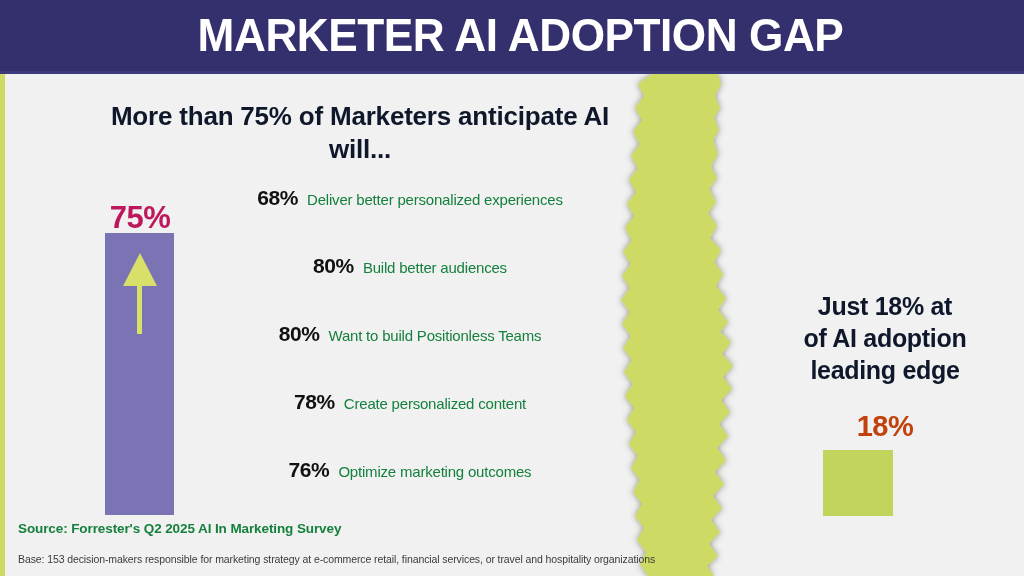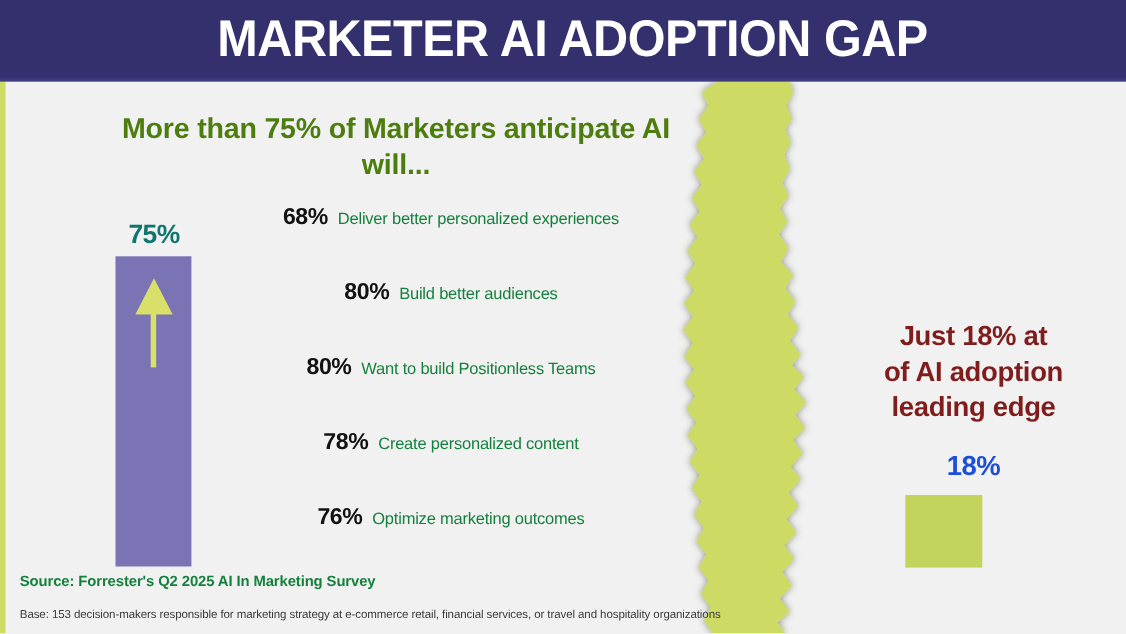--- a/index.html
+++ b/index.html
@@ -81,37 +81,37 @@
     width: 620px;
     height: 460px;
     z-index: 3;
   }
   .subhead {
     position: absolute;
     left: 110px;
     top: 26px;
     width: 500px;
     text-align: center;
-    color: #4d7c0f;
+    color: #0f172a;
     font-weight: bold;
     font-size: 26px;
     line-height: 1.28;
     letter-spacing: -0.2px;
   }
 
   
   .bar-label {
     position: absolute;
     left: 100px;
     top: 126px;
     width: 80px;
     text-align: center;
-    font-size: 24px;
-    font-weight: bold;
-    color: #0f766e;
+    font-size: 31px;
+    font-weight: bold;
+    color: #be185d;
     letter-spacing: -0.5px;
   }
   .bar {
     position: absolute;
     left: 105px;
     top: 159px;
     width: 69px;
     height: 282px;
     background: #7a73b4;
   }
@@ -158,31 +158,31 @@
     left: 760px;
     top: 290px;
     width: 250px;
     z-index: 3;
   }
   .right-head {
     width: 100%;
     text-align: center;
     font-size: 25px;
     font-weight: bold;
-    color: #7f1d1d;
+    color: #0f172a;
     line-height: 1.28;
     letter-spacing: -0.3px;
   }
   .sq-label {
     width: 100%;
     text-align: center;
     margin-top: 24px;
-    font-size: 25px;
-    font-weight: bold;
-    color: #1d4ed8;
+    font-size: 29px;
+    font-weight: bold;
+    color: #c2410c;
     letter-spacing: -0.5px;
   }
   .sq {
     position: absolute;
     left: 63px;
     top: 160px;
     width: 70px;
     height: 66px;
     background: #c3d45d;
   }

